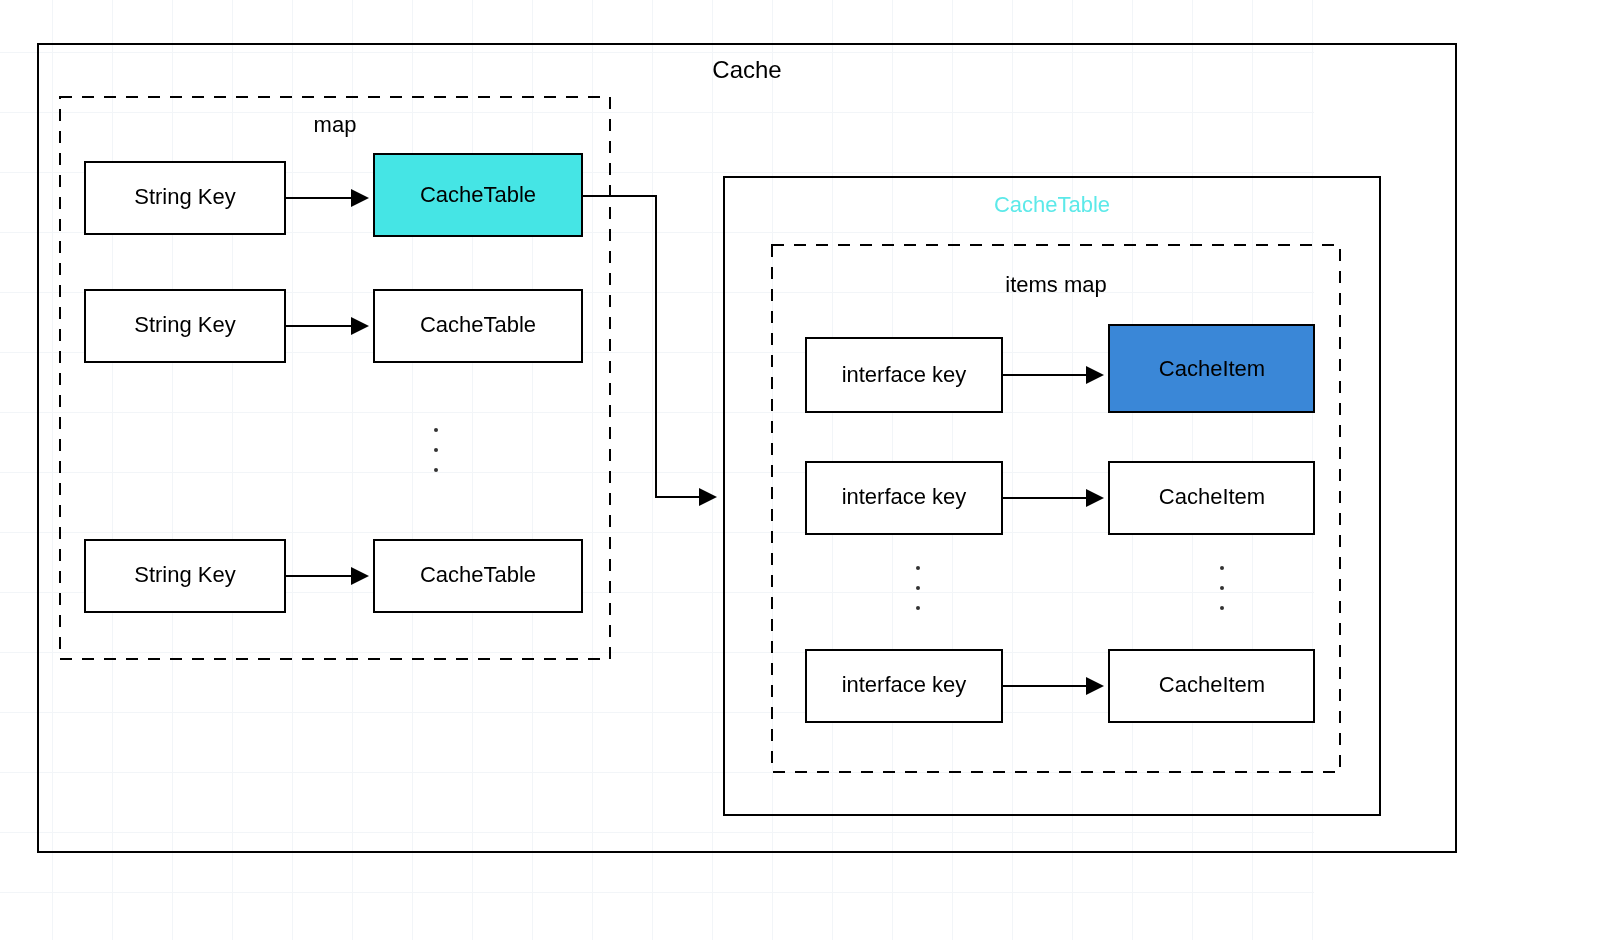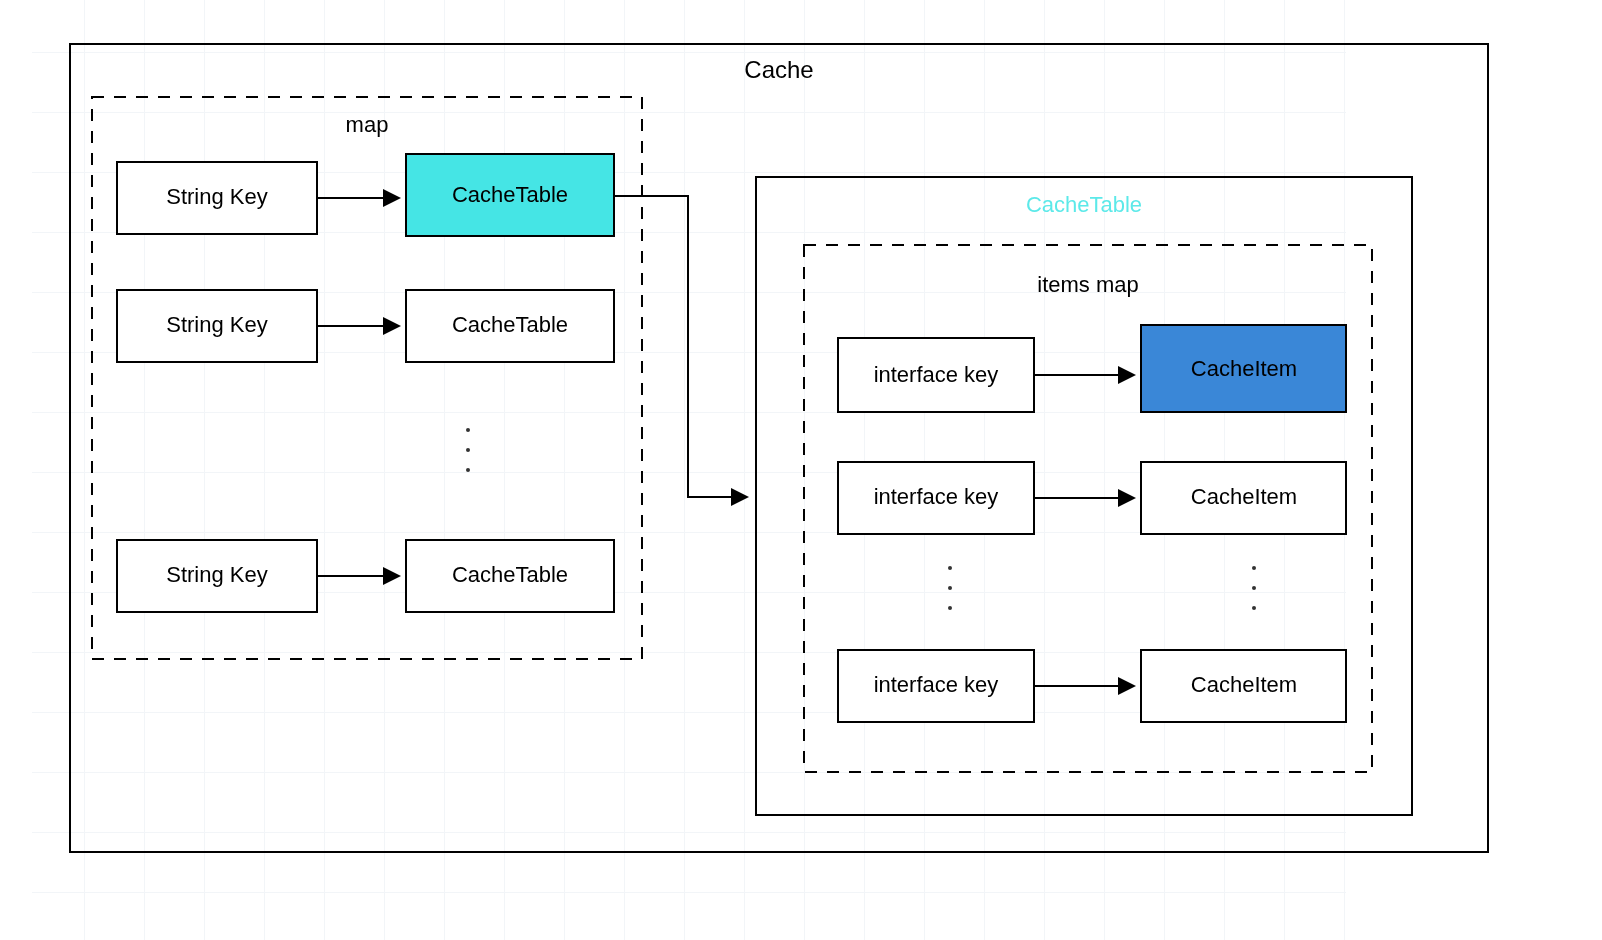--- a/index.html
+++ b/index.html
@@ -1,16 +1,16 @@
 <!DOCTYPE html>
 <html><head>
 <meta charset="utf-8">
 <style>
   html,body{margin:0;padding:0;background:#fff;font-family:Arial,Helvetica,sans-serif;}
-  .page{position:relative;width:1314px;height:940px;margin-left:32px;}
+  .page{position:relative;width:1314px;height:940px;}
   
   .grid-bg{position:absolute;inset:0;
     background-image:
       linear-gradient(#e7ecf2 1px,transparent 1px),
       linear-gradient(90deg,#e7ecf2 1px,transparent 1px);
     background-size:60px 60px;
     background-position:-8px -8px;
     opacity:.5;}
   svg{position:absolute;inset:0;}
   text{font-family:Arial,Helvetica,sans-serif;}

